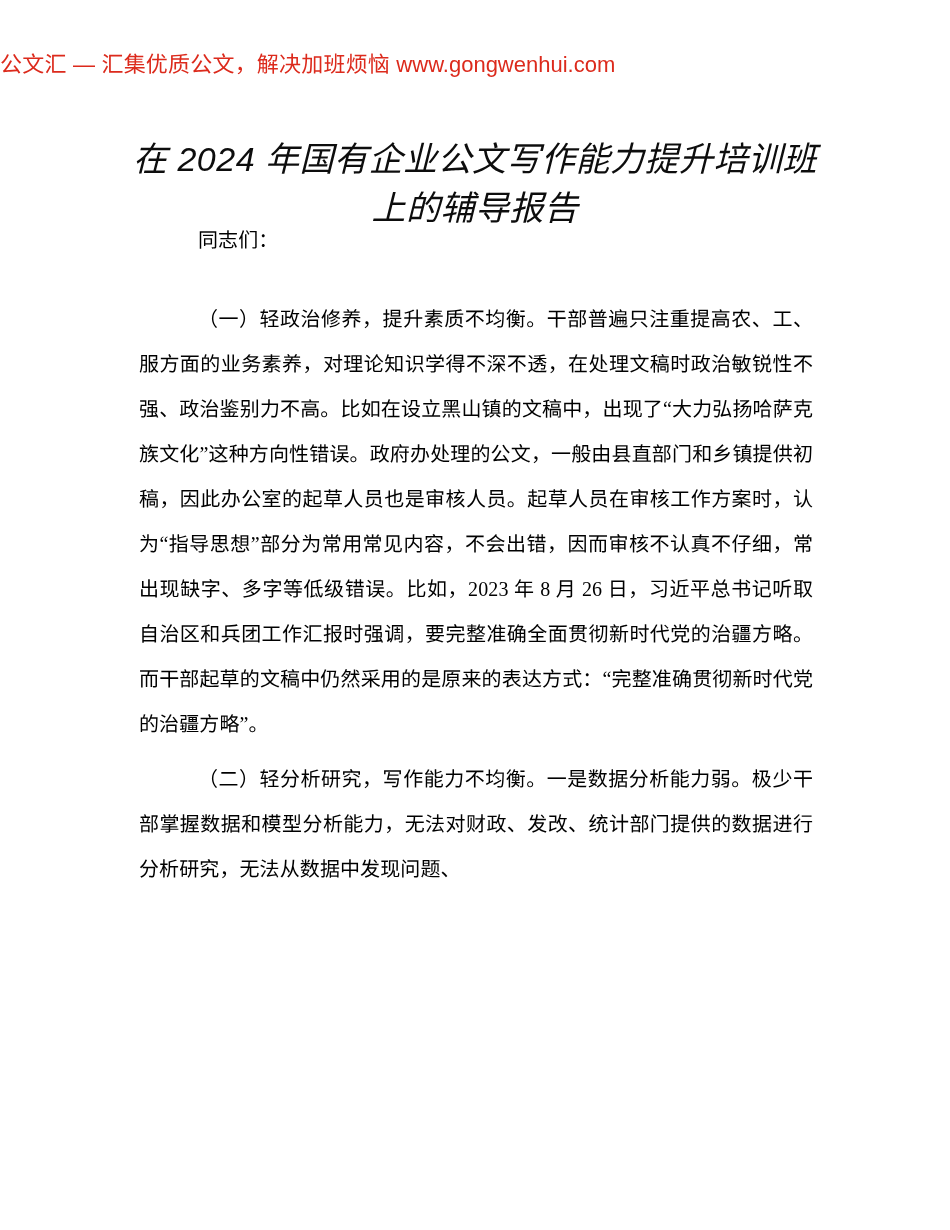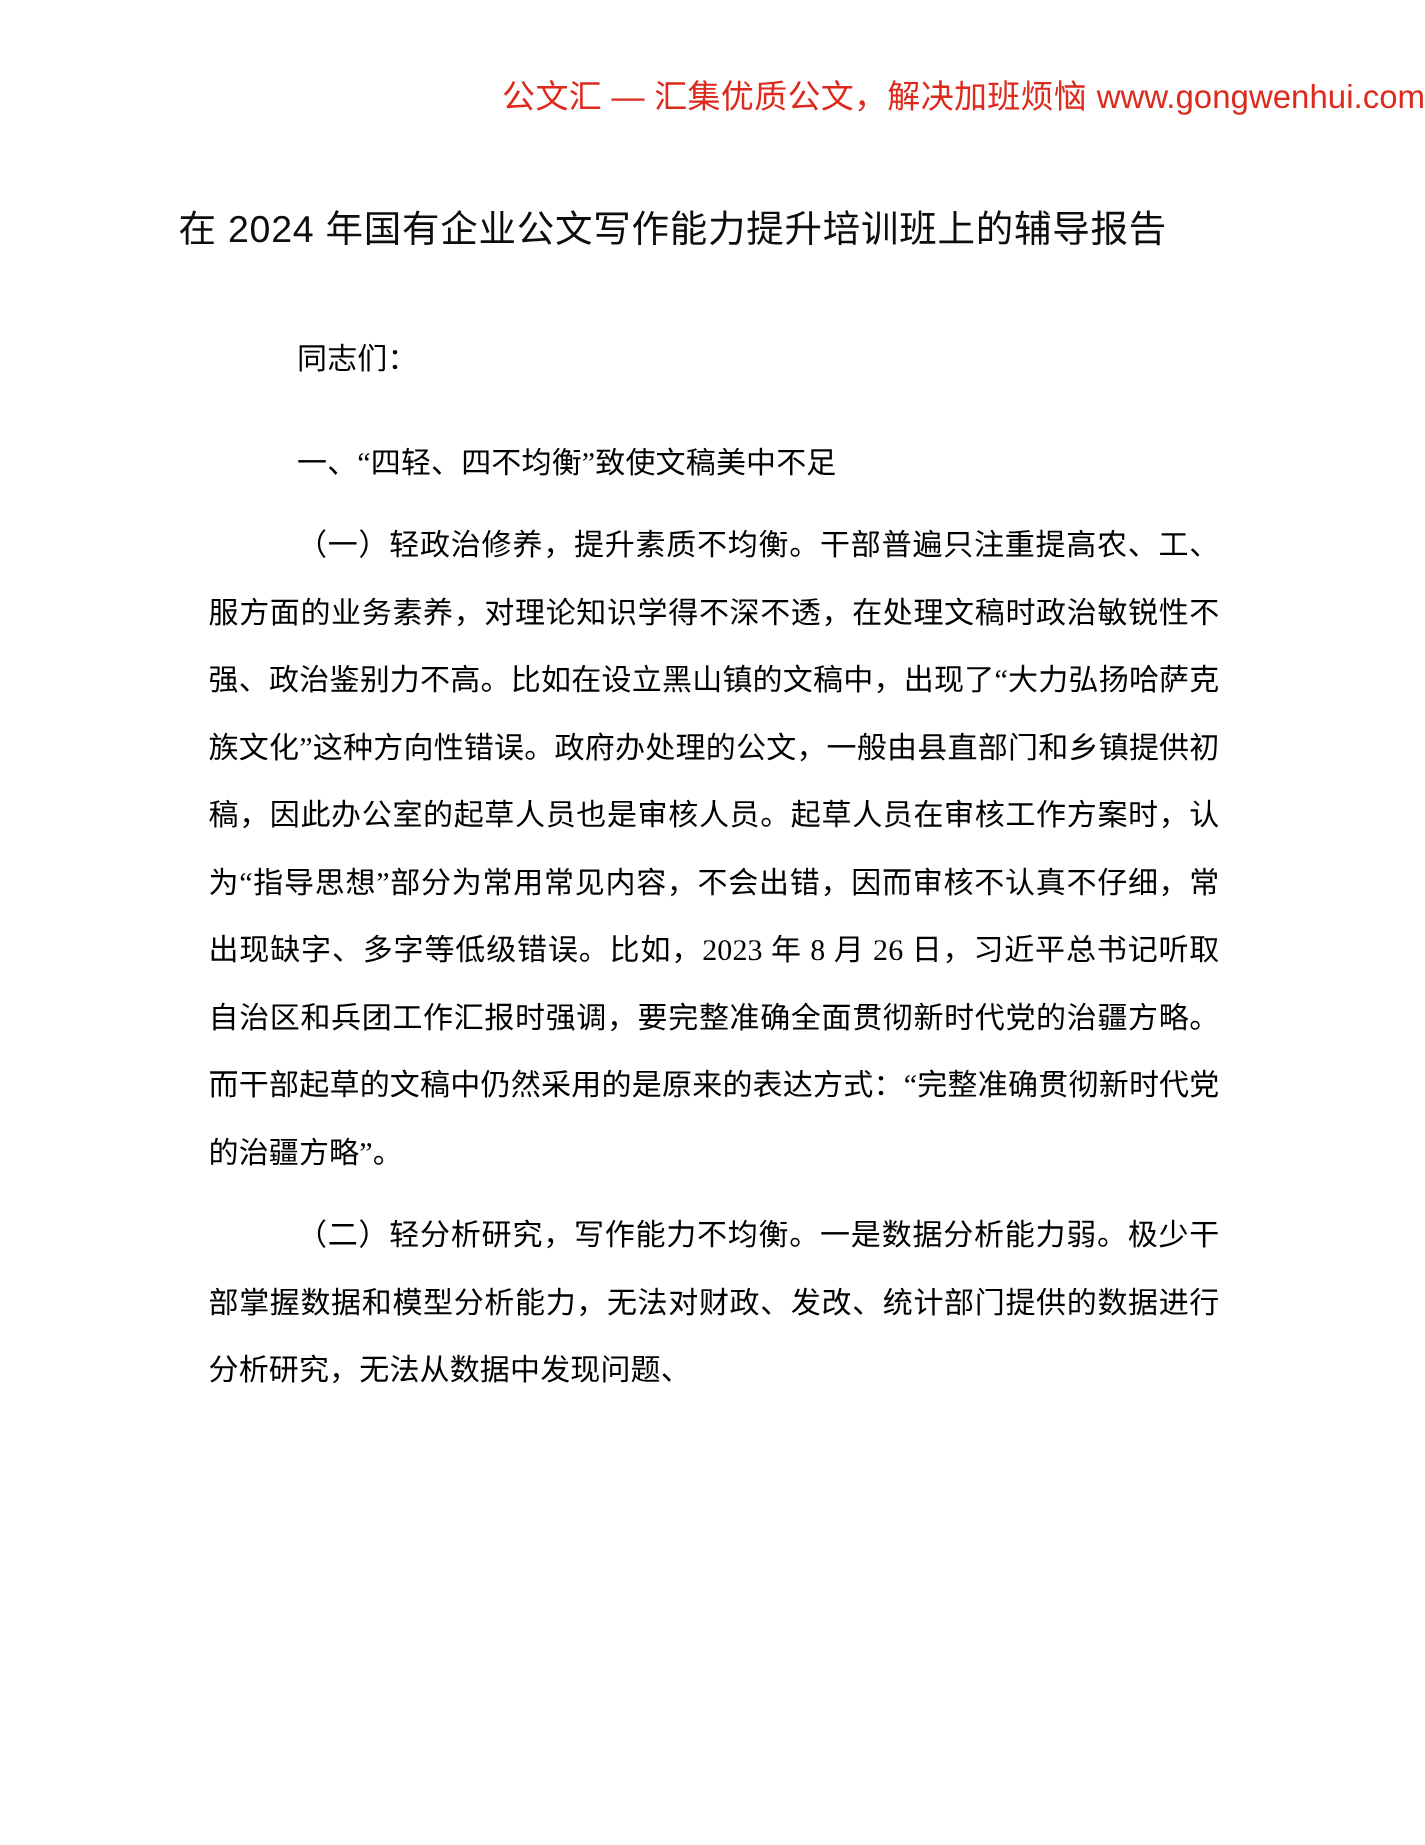--- a/index.html
+++ b/index.html
@@ -24,21 +24,21 @@
     overflow: hidden;
     box-sizing: border-box;
   }
 
   
   .site-banner {
     position: absolute;
     top: 50px;
     left: 0;
     width: 950px;
-    text-align: right;
+    text-align: left;
     font-size: 22px;
     line-height: 30px;
     letter-spacing: 0.2px;
     color: #dc2a1c;
     white-space: nowrap;
     font-family: "Liberation Sans", "DejaVu Sans", sans-serif;
   }
   .site-banner .banner-brand,
   .site-banner .banner-dash,
   .site-banner .banner-slogan {
@@ -48,27 +48,28 @@
     color: #dc2a1c;
     letter-spacing: 0px;
   }
 
   
   .doc-title {
     position: absolute;
     top: 112px;
     left: 119px;
     width: 712px;
-    text-align: left;
-    font-size: 25px;
+    text-align: center;
+    font-size: 34px;
     line-height: 49px;
     font-weight: 400;
     color: #0d0d0d;
     letter-spacing: 0.5px;
     font-family: "Liberation Sans", "DejaVu Sans", sans-serif;
+    font-style: italic;
   }
 
   
   .doc-body {
     position: absolute;
     top: 218px;
     left: 139px;
     width: 674px;
   }
 
@@ -104,21 +105,20 @@
 
   <h1 class="doc-title">在 2024 年国有企业公文写作能力提升培训班上的辅导报告</h1>
 
   <div class="doc-body">
 
     <p class="para indent2">同志们：</p>
     <div class="gap-salutation"></div>
 
     <div class="gap-heading"></div>
 
-    <p class="para indent2">一、“四轻、四不均衡”致使文稿美中不足</p>
     <div class="gap-para"></div>
 
     <p class="para indent2">（一）轻政治修养，提升素质不均衡。干部普遍只注重提高农、工、服方面的业务素养，对理论知识学得不深不透，在处理文稿时政治敏锐性不强、政治鉴别力不高。比如在设立黑山镇的文稿中，出现了“大力弘扬哈萨克族文化”这种方向性错误。政府办处理的公文，一般由县直部门和乡镇提供初稿，因此办公室的起草人员也是审核人员。起草人员在审核工作方案时，认为“指导思想”部分为常用常见内容，不会出错，因而审核不认真不仔细，常出现缺字、多字等低级错误。比如，2023 年 8 月 26 日，习近平总书记听取自治区和兵团工作汇报时强调，要完整准确全面贯彻新时代党的治疆方略。而干部起草的文稿中仍然采用的是原来的表达方式：“完整准确贯彻新时代党的治疆方略”。</p>
     <div class="gap-para"></div>
 
     <p class="para indent2">（二）轻分析研究，写作能力不均衡。一是数据分析能力弱。极少干部掌握数据和模型分析能力，无法对财政、发改、统计部门提供的数据进行分析研究，无法从数据中发现问题、</p>
 
   </div>
 
 </div>

